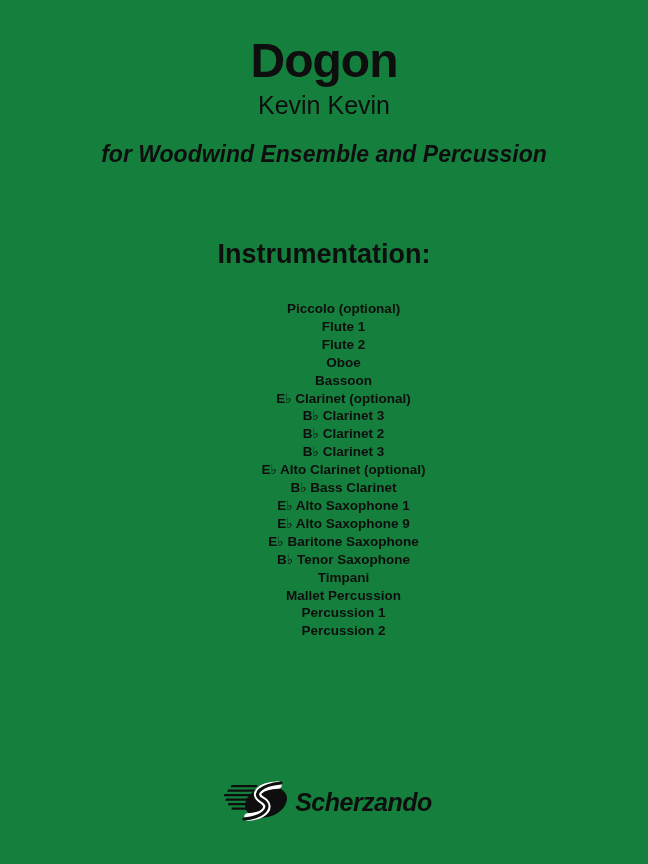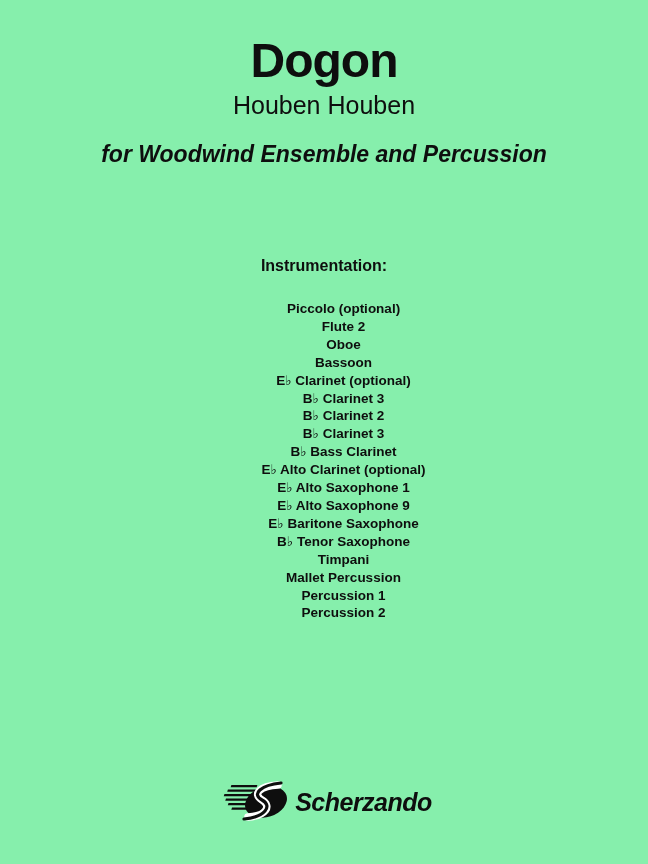--- a/index.html
+++ b/index.html
@@ -5,21 +5,21 @@
   html, body {
     margin: 0;
     padding: 0;
     background: #e8e8e8;
   }
   .page {
     position: relative;
     width: 648px;
     height: 864px;
     margin: 0 auto;
-    background: #86efac;
+    background: #15803d;
     overflow: hidden;
     font-family: "Liberation Sans", "DejaVu Sans", sans-serif;
     color: #0e0e0e;
   }
   .centered {
     position: absolute;
     left: 0;
     right: 0;
     text-align: center;
   }
@@ -38,22 +38,22 @@
     line-height: 28px;
   }
   .subtitle {
     top: 139px;
     font-size: 23px;
     font-style: italic;
     font-weight: 700;
     line-height: 30px;
   }
   .instr-heading {
-    top: 252px;
-    font-size: 16px;
+    top: 240px;
+    font-size: 27px;
     font-weight: 700;
     line-height: 28px;
   }
   .instr-list {
     top: 300px;
     font-size: 13.5px;
     font-weight: 700;
     line-height: 17.9px;
   }
   .instr-list .instr-item {
@@ -80,37 +80,38 @@
     line-height: 44px;
   }
 </style>
 </head>
 <body>
 
 <div class="page">
 
   <h1 class="centered title">Dogon</h1>
 
-  <div class="centered composer">Houben Houben</div>
+  <div class="centered composer">Kevin Kevin</div>
 
   <div class="centered subtitle">for Woodwind Ensemble and Percussion</div>
 
   <div class="centered instr-heading">Instrumentation:</div>
 
   <div class="centered instr-list">
     <div class="instr-item">Piccolo (optional)</div>
+    <div class="instr-item">Flute 1</div>
     <div class="instr-item">Flute 2</div>
     <div class="instr-item">Oboe</div>
     <div class="instr-item">Bassoon</div>
     <div class="instr-item">E♭ Clarinet (optional)</div>
     <div class="instr-item">B♭ Clarinet 3</div>
     <div class="instr-item">B♭ Clarinet 2</div>
     <div class="instr-item">B♭ Clarinet 3</div>
+    <div class="instr-item">E♭ Alto Clarinet (optional)</div>
     <div class="instr-item">B♭ Bass Clarinet</div>
-    <div class="instr-item">E♭ Alto Clarinet (optional)</div>
     <div class="instr-item">E♭ Alto Saxophone 1</div>
     <div class="instr-item">E♭ Alto Saxophone 9</div>
     <div class="instr-item">E♭ Baritone Saxophone</div>
     <div class="instr-item">B♭ Tenor Saxophone</div>
     <div class="instr-item">Timpani</div>
     <div class="instr-item">Mallet Percussion</div>
     <div class="instr-item">Percussion 1</div>
     <div class="instr-item">Percussion 2</div>
   </div>
 

